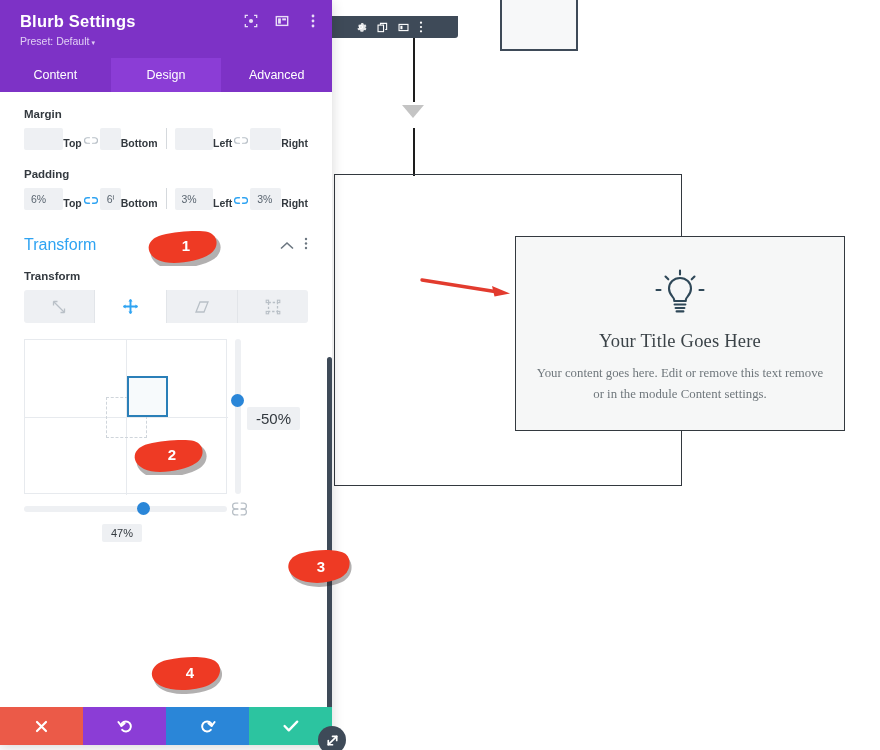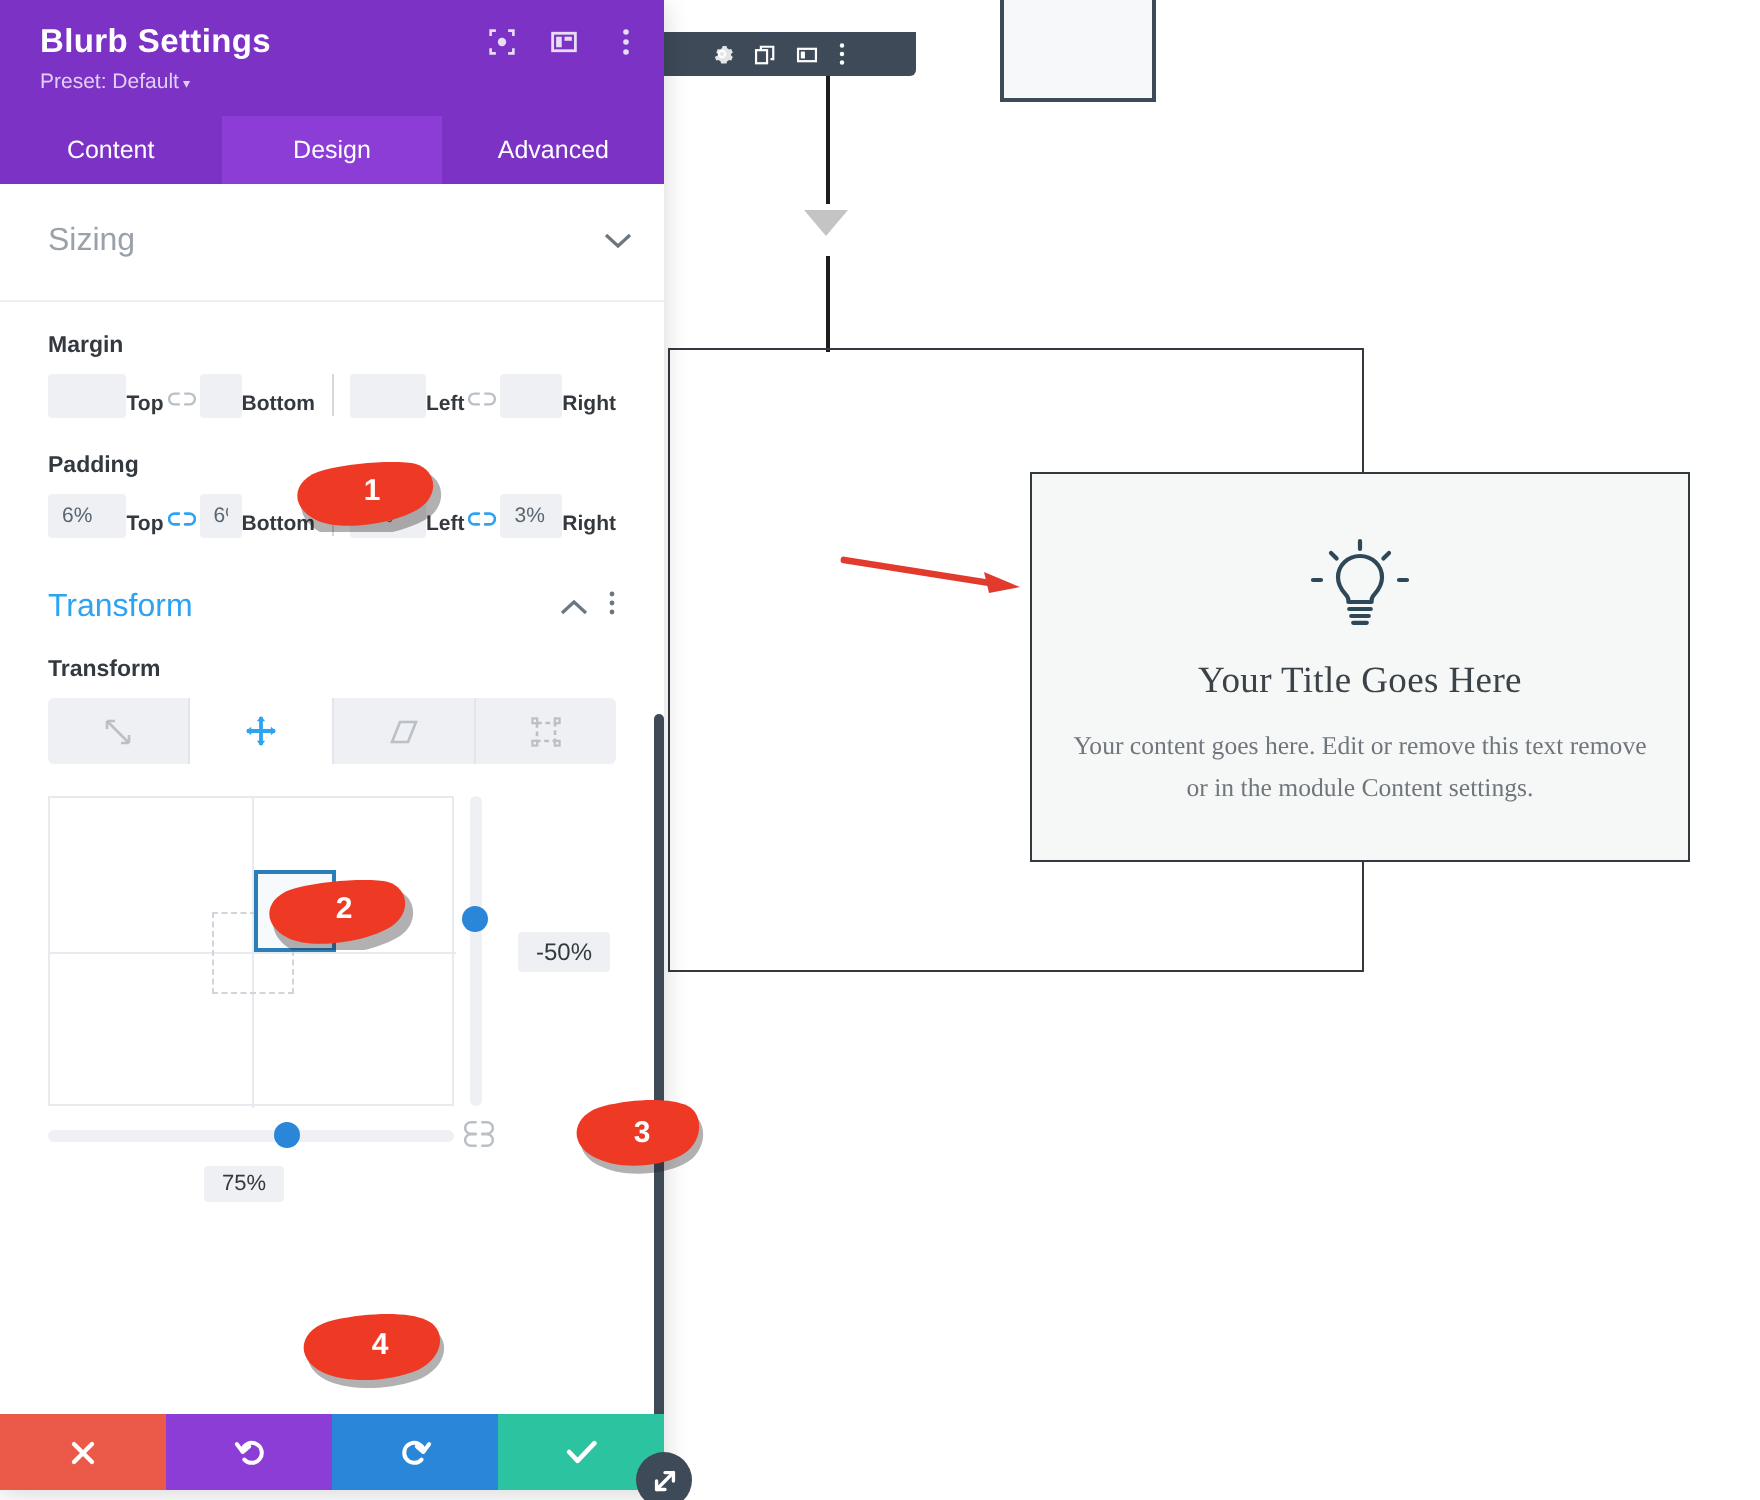--- a/index.html
+++ b/index.html
@@ -141,22 +141,22 @@
   }
   .sq {
     position:absolute; width: 41px; height: 41px;
     border: 2.5px solid #2a7fb8; background: #f7fafc; left: 102px; top: 36px;
   }
   .vslider { position:absolute; left: 211px; top: 0px; width: 6px; height: 155px;
              background:#eef0f3; border-radius:3px; }
   .vknob { position:absolute; left: -4px; top: 55px; width: 13px; height: 13px;
            background:#2a86d8; border-radius:50%; }
   .vbadge {
-    position:absolute; left: 235px; top: 68px; background:#eef0f3; border-radius:2px;
-    font-size: 12px; color:#33393f; padding: 3px 9px;
+    position:absolute; left: 223px; top: 68px; background:#eef0f3; border-radius:2px;
+    font-size: 15px; color:#33393f; padding: 3px 9px;
   }
   .vlink { position:absolute; left: 208px; top: 158px; color:#b9c0c7; }
 
   .hslider { position:relative; width: 203px; height: 6px; background:#eef0f3;
              border-radius:3px; margin-top: 12px; }
   .hknob { position:absolute; top:-4px; left: 113px; width: 13px; height: 13px;
            background:#2a86d8; border-radius:50%; }
   .hlink { position:absolute; left: 208px; top:-3px; color:#b9c0c7; }
   .hbadge {
     position:absolute; left: 78px; top: 18px; background:#eef0f3; border-radius:2px;
@@ -275,28 +275,20 @@
     </div>
 
     <div class="tabs">
       <div class="tab">Content</div>
       <div class="tab active">Design</div>
       <div class="tab">Advanced</div>
     </div>
 
     <div class="panel-body">
 
-      <div class="section-collapsed">
-        <span class="sec-title-gray">Sizing</span>
-        <span class="chev">
-          <svg width="14" height="9" viewBox="0 0 14 9">
-              <path d="M1 1.5 L7 7 L13 1.5" fill="none" stroke="#6b7680" stroke-width="1.6"></path>
-            </svg>
-        </span>
-      </div>
 
       <div class="section">
 
         <div class="field-label">Margin</div>
         <div class="quad" style="margin-bottom:18px;">
           <div class="pair">
             <div class="cell">
               <input class="inp" value="" style="">
               <span class="sublabel">Top</span>
             </div>
@@ -433,21 +425,21 @@
               </svg>
           </div>
 
           <div class="hslider">
             <div class="hknob"></div>
             <div class="hlink">
               <svg width="15" height="10" viewBox="0 0 18 12">
                   <path d="M7 2.5H4.2a3.5 3.5 0 000 7H7M11 2.5h2.8a3.5 3.5 0 010 7H11" fill="none" stroke="#b9c0c7" stroke-width="1.5" stroke-linecap="round"></path>
                 </svg>
             </div>
-            <div class="hbadge">75%</div>
+            <div class="hbadge">47%</div>
           </div>
         </div>
       </div>
 
       <div class="panel-scrollbar"></div>
     </div>
 
     <div class="panel-foot">
       <div class="fbtn cancel">
         <svg width="15" height="15" viewBox="0 0 16 16">

